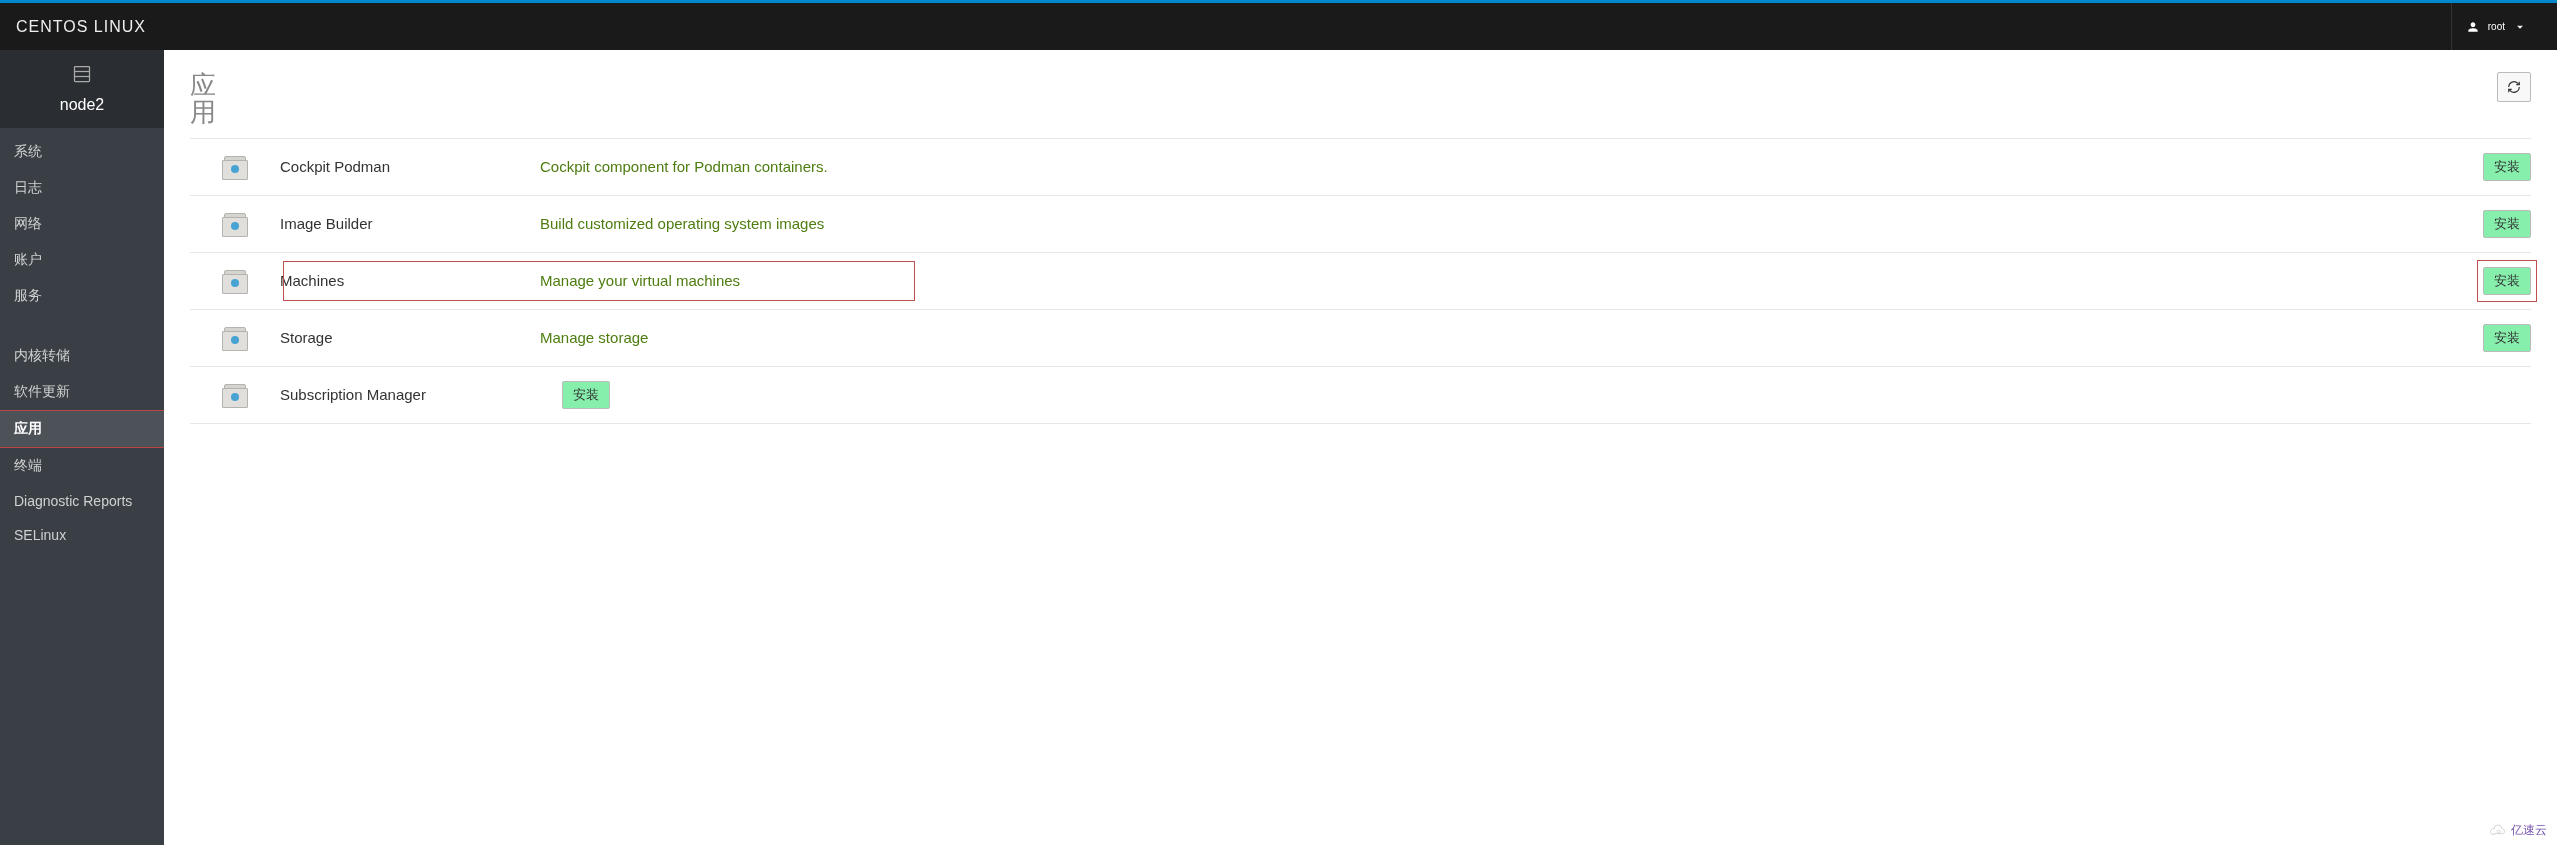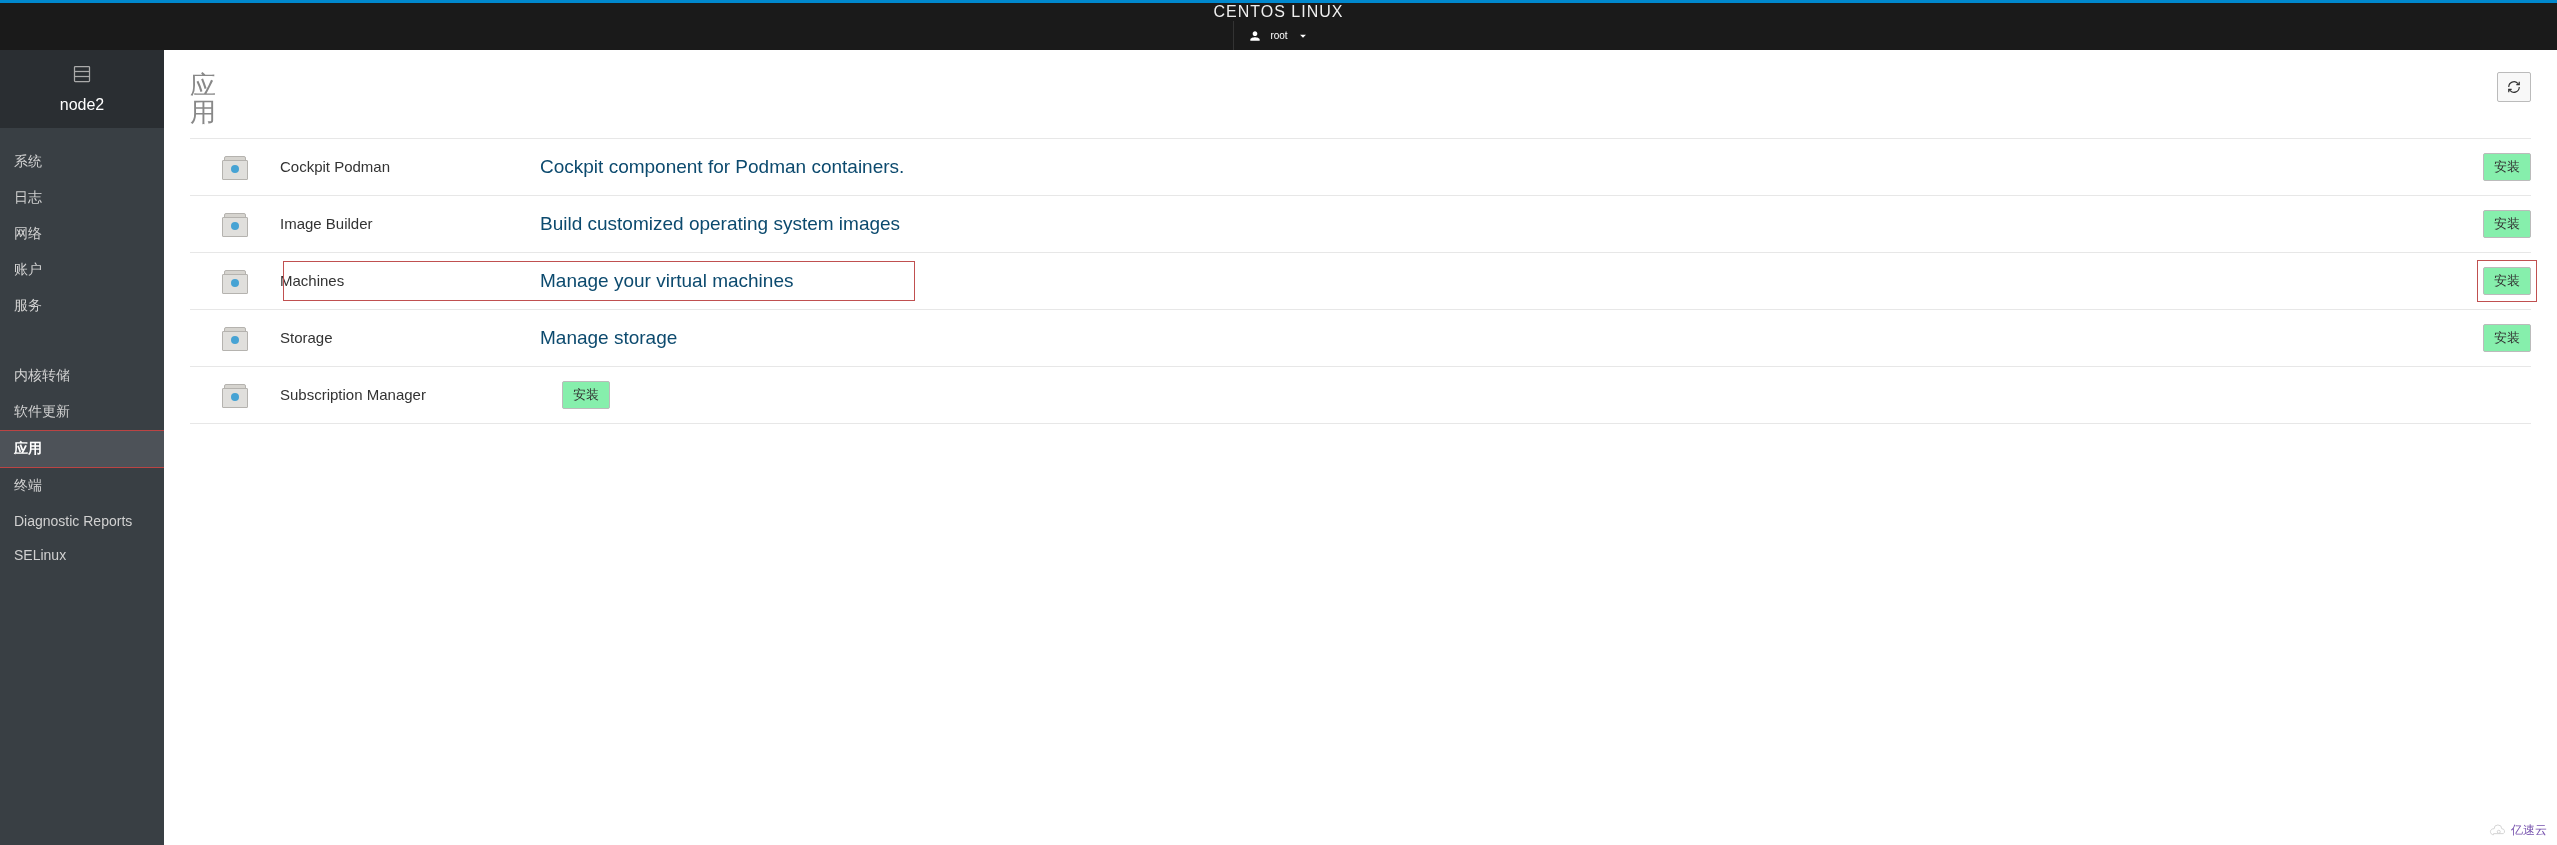--- a/index.html
+++ b/index.html
@@ -21,21 +21,20 @@
       width: 100%;
     }
     .topbar {
       height: 47px;
       background: #1a1a1a;
       display: flex;
       align-items: center;
       justify-content: space-between;
       padding: 0 16px;
       color: #fff;
-      flex-direction: column;
     }
     .topbar-brand {
       font-size: 16px;
       letter-spacing: 1px;
       font-weight: 400;
       color: #eee;
     }
     .topbar-right {
       display: flex;
       align-items: center;
@@ -80,21 +79,21 @@
       font-size: 16px;
       flex-direction: column;
     }
     .sidebar-host svg {
       width: 20px;
       height: 20px;
       stroke: #aaa;
       fill: none;
     }
     .sidebar-nav {
-      padding-top: 16px;
+      padding-top: 6px;
     }
     .sidebar-item {
       padding: 9px 14px;
       font-size: 14px;
       color: #d1d1d1;
       cursor: pointer;
     }
     .sidebar-item.active {
       background: #4d5258;
       color: #fff;
@@ -194,22 +193,22 @@
       background: #46a3d4;
       border-radius: 50%;
     }
     .app-name-cell {
       width: 260px;
       font-size: 15px;
       color: #333;
     }
     .app-desc-cell {
       flex: 1;
-      font-size: 19px;
-      color: #0c4a6e;
+      font-size: 15px;
+      color: #4d7c0f;
     }
     .app-action-cell {
       width: 70px;
       display: flex;
       justify-content: flex-end;
     }
     .install-btn {
       border: 1px solid #bbb;
       background: #86efac;
       padding: 4px 10px;

